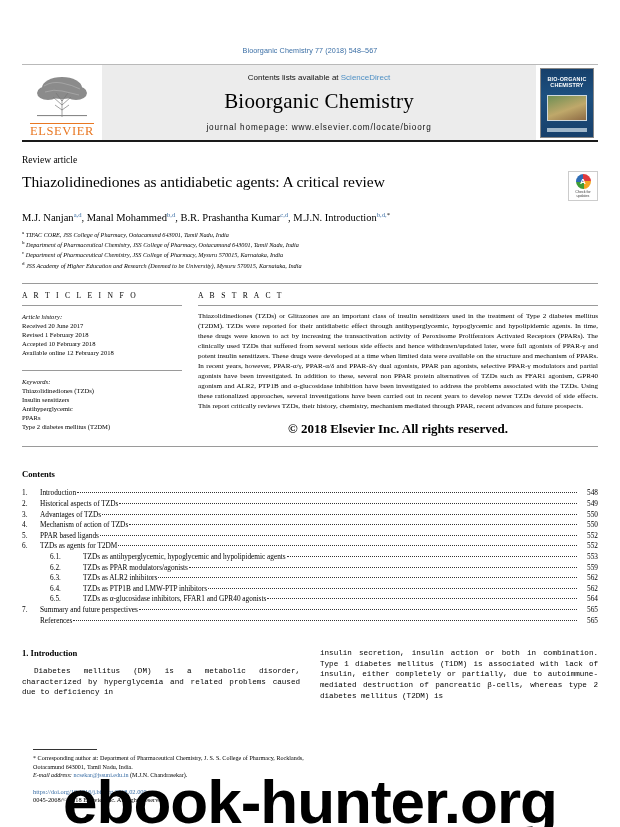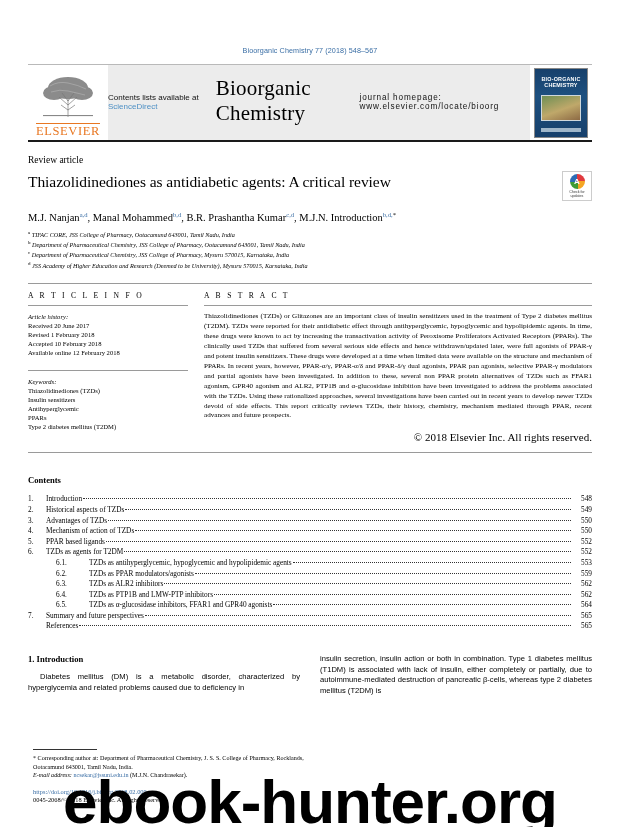--- a/index.html
+++ b/index.html
@@ -7,21 +7,21 @@
   body {
     width: 620px;
     height: 827px;
     background: #ffffff;
     font-family: "Liberation Serif", serif;
     color: #000;
     position: relative;
     overflow: hidden;
   }
 
-  .page { position: relative; width: 620px; height: 827px; padding: 0 28px; }
+  .page { position: relative; width: 620px; height: 827px; padding: 0 22px; }
 
   
   .runhead {
     text-align: center;
     font-size: 7.2px;
     color: #3a6ea5;
     padding-top: 46px;
     letter-spacing: .1px;
     font-family: "Liberation Sans", sans-serif;
   }
@@ -51,21 +51,21 @@
     color: #E87722;
     font-weight: 400;
     line-height: 12px;
     border-top: 1.4px solid #E87722;
     padding-top: 1px;
     margin-top: 3px;
   }
   .mast-center {
     flex: 1 1 auto;
     background: #ececec;
-    display: flex; flex-direction: row;
+    display: flex; flex-direction: column;
     align-items: center; justify-content: center;
     padding: 4px 0 5px;
   }
   .contents-line { font-size: 8px; font-family: "Liberation Sans", sans-serif; color:#111; }
   .contents-line .sd { color: #4d8fc4; }
   .journal-title {
     font-size: 21px;
     font-family: "Liberation Serif", serif;
     margin: 7px 0 9px;
     letter-spacing: .2px;
@@ -150,21 +150,21 @@
   .info-lab { font-size: 6.6px; font-style: italic; line-height: 9px; }
   .info-line { font-size: 6.6px; line-height: 9px; }
   .kw-gap { height: 9px; }
 
   .abs-text {
     font-size: 7.1px;
     line-height: 9.9px;
     text-align: justify;
     font-family: "Liberation Serif", serif;
   }
-  .abs-copy { font-size: 11px; text-align: right; margin-top: 10px; }
+  .abs-copy { font-size: 13px; text-align: center; margin-top: 10px; font-weight: bold; }
 
   
   .contents-head { font-size: 8.6px; font-weight: bold; margin-top: 22px; font-family: "Liberation Serif", serif; }
   .toc { margin-top: 9px; }
   .toc-row {
     display: flex; align-items: baseline;
     font-size: 7.3px; line-height: 10.6px;
     font-family: "Liberation Serif", serif;
   }
   .toc-num { width: 18px; flex: 0 0 18px; }
@@ -176,21 +176,21 @@
     border-bottom: 1px dotted #333;
     transform: translateY(-2px);
     min-width: 10px;
   }
   .toc-pg { width: 20px; text-align: right; flex: 0 0 20px; }
 
   
   .intro { margin-top: 22px; display: flex; gap: 20px; }
   .icol { flex: 1 1 50%; }
   .intro-head { font-size: 8.6px; font-weight: bold; margin-bottom: 8px; font-family: "Liberation Serif", serif; }
-  .intro-p { font-size: 7.6px; line-height: 10.6px; text-align: justify; text-indent: 12px; font-family: Liberation Sans, sans-serif; }
+  .intro-p { font-size: 7.6px; line-height: 10.6px; text-align: justify; text-indent: 12px; font-family: Liberation Mono, monospace; }
 
   
   .footnote { position: absolute; left: 33px; width: 276px; bottom: 48px; }
   .fn-rule { border-top: .8px solid #333; width: 64px; margin-bottom: 4px; }
   .fn-line { font-size: 6.1px; line-height: 8.2px; font-family: "Liberation Serif", serif; }
   .fn-line em { font-style: italic; }
   .fn-mail { color: #3a6ea5; }
   .doi-block { position: absolute; left: 33px; bottom: 22px; }
   .doi { font-size: 6.4px; color: #3a6ea5; line-height: 8.6px; font-family: "Liberation Serif", serif; }
   .issn { font-size: 6.4px; line-height: 8.6px; font-family: "Liberation Serif", serif; }

